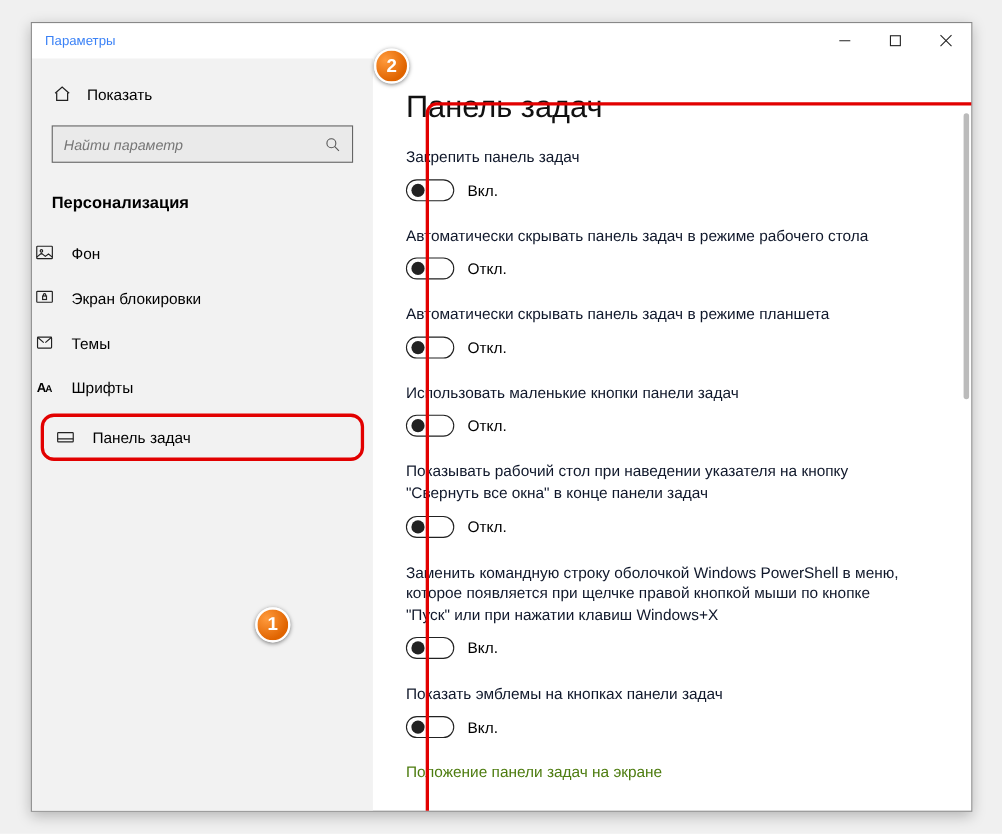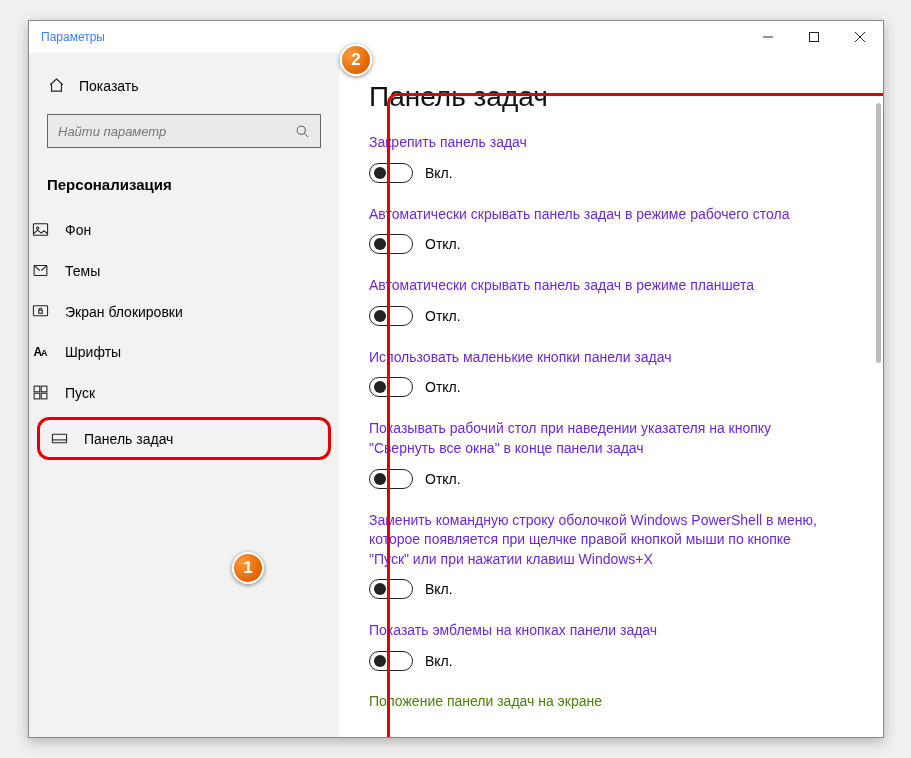--- a/index.html
+++ b/index.html
@@ -110,21 +110,21 @@
   }
   .page-title {
     font-size: 28px;
     font-weight: 400;
     margin-bottom: 20px;
     color: #111;
   }
   .setting-block { margin-bottom: 22px; }
   .setting-label {
     font-size: 14px;
-    color: #6d28d9;
+    color: #0f172a;
     margin-bottom: 10px;
     line-height: 1.4;
     max-width: 460px;
   }
   .toggle-row { display: flex; align-items: center; gap: 12px; }
   .toggle {
     width: 44px; height: 20px;
     border: 1px solid #222;
     border-radius: 10px;
     position: relative;
@@ -224,56 +224,45 @@
               <path d="M2 18l6-5 5 4 4-3 5 4"></path>
             </svg>
         </span>
         <span>Фон</span>
       </div>
 
 
       <div class="nav-item">
         <span class="nav-icon">
           <svg width="17" height="17" viewBox="0 0 24 24" fill="none" stroke="#222" stroke-width="1.5">
-              <rect x="3" y="5" width="18" height="14" rx="1"></rect>
-              <path d="M3 5l8 7M21 5l-8 7"></path>
-            </svg>
-        </span>
-        <span>Темы</span>
-      </div>
-
-      <div class="nav-item">
-        <span class="nav-icon">
-          <svg width="17" height="17" viewBox="0 0 24 24" fill="none" stroke="#222" stroke-width="1.5">
               <rect x="2" y="4" width="20" height="14" rx="1"></rect>
               <rect x="9.5" y="10" width="5" height="4.5"></rect>
               <path d="M10.5 10V8.5a1.5 1.5 0 0 1 3 0V10"></path>
             </svg>
         </span>
         <span>Экран блокировки</span>
       </div>
 
       <div class="nav-item">
         <span class="nav-icon">
+          <svg width="17" height="17" viewBox="0 0 24 24" fill="none" stroke="#222" stroke-width="1.5">
+              <rect x="3" y="5" width="18" height="14" rx="1"></rect>
+              <path d="M3 5l8 7M21 5l-8 7"></path>
+            </svg>
+        </span>
+        <span>Темы</span>
+      </div>
+
+      <div class="nav-item">
+        <span class="nav-icon">
           <span style="font-size:12px;font-weight:600;letter-spacing:-1px;">A<span style="font-size:9px;">A</span></span>
         </span>
         <span>Шрифты</span>
       </div>
 
-      <div class="nav-item">
-        <span class="nav-icon">
-          <svg width="17" height="17" viewBox="0 0 24 24" fill="none" stroke="#222" stroke-width="1.5">
-              <rect x="3" y="3" width="8" height="8"></rect>
-              <rect x="13" y="3" width="8" height="8"></rect>
-              <rect x="3" y="13" width="8" height="8"></rect>
-              <rect x="13" y="13" width="8" height="8"></rect>
-            </svg>
-        </span>
-        <span>Пуск</span>
-      </div>
 
       <div class="nav-item selected-callout">
         <span class="nav-icon">
           <svg width="17" height="17" viewBox="0 0 24 24" fill="none" stroke="#222" stroke-width="1.5">
               <rect x="2" y="6" width="20" height="12" rx="1"></rect>
               <line x1="2" y1="14" x2="22" y2="14"></line>
             </svg>
         </span>
         <span>Панель задач</span>
       </div>

